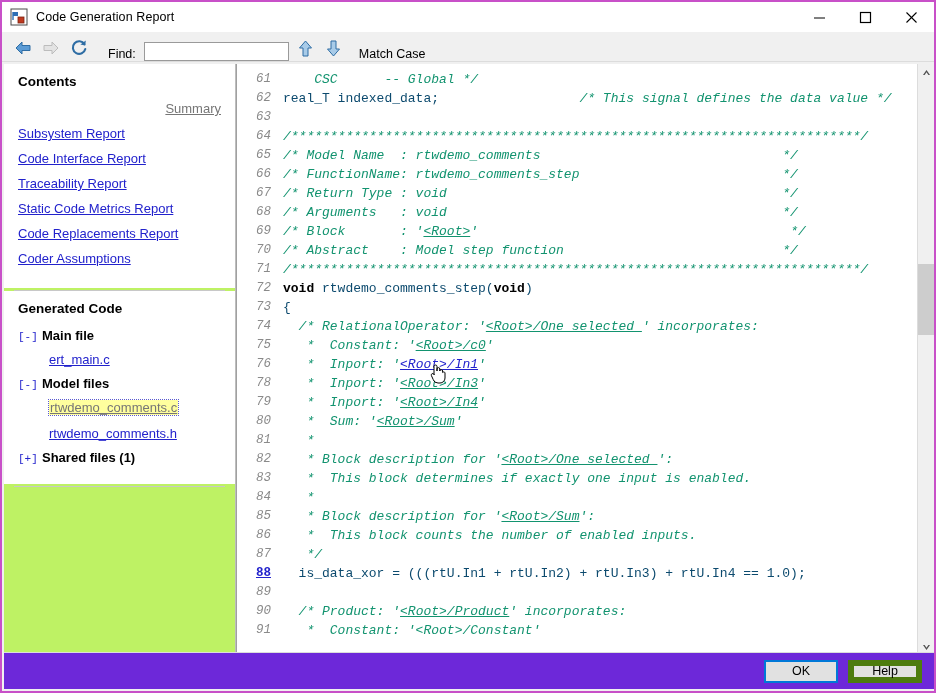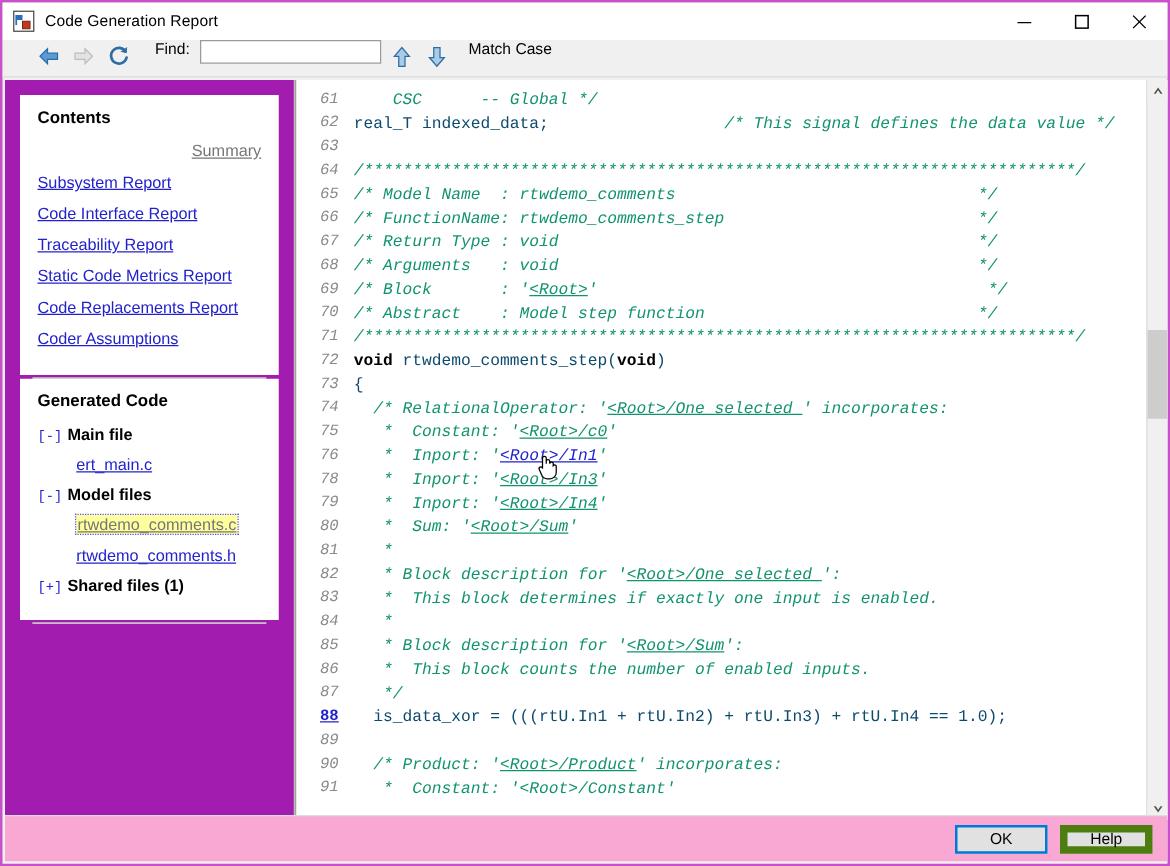--- a/index.html
+++ b/index.html
@@ -43,22 +43,22 @@
     font-size: 13px; color: #000;
     background: transparent;
   }
   #wbtns { position: absolute; right: 0; top: 0; display: flex; }
 
   
   #toolbar {
     height: 30px;
     background: #f0f0f0;
     display: flex;
-    align-items: flex-start;
-    padding-left: 24px;
+    align-items: flex-end;
+    padding-left: 8px;
     border-bottom: 1px solid #dcdcdc;
   }
   .tb-icon {
     width: 26px; height: 26px;
     display: flex; align-items: center; justify-content: center;
     margin-right: 2px;
   }
   #find-label {
     font-size: 12.5px; color: #000;
     margin-left: 14px; margin-right: 8px;
@@ -83,23 +83,23 @@
     position: absolute;
     left: 2px; top: 62px;
     width: 930px; height: 592px;
     display: flex;
     background: #f0f0f0;
   }
 
   
   #sidebar {
     width: 232px;
-    background: #a21caf;
+    background: #bef264;
     border-right: 1px solid #bdbdbd;
-    padding: 12px;
+    padding: 0;
     overflow: hidden;
     position: relative;
   }
   .panel {
     background: #ffffff;
     padding: 10px 14px 12px 14px;
   }
   .panel-title {
     font-size: 13.5px;
     font-weight: bold;
@@ -226,21 +226,21 @@
     width: 17px; height: 71px;
     background: #cdcdcd;
     cursor: pointer;
   }
 
   
   #footer {
     position: absolute;
     left: 2px; bottom: 2px;
     width: 930px; height: 37px;
-    background: #f9a8d4;
+    background: #6d28d9;
     border-top: 1px solid #dcdcdc;
     display: flex;
     align-items: center;
     justify-content: flex-end;
     padding-right: 12px;
   }
   .fbtn {
     font-family: "Liberation Sans", sans-serif;
     font-size: 12.5px;
     width: 74px; height: 23px;

